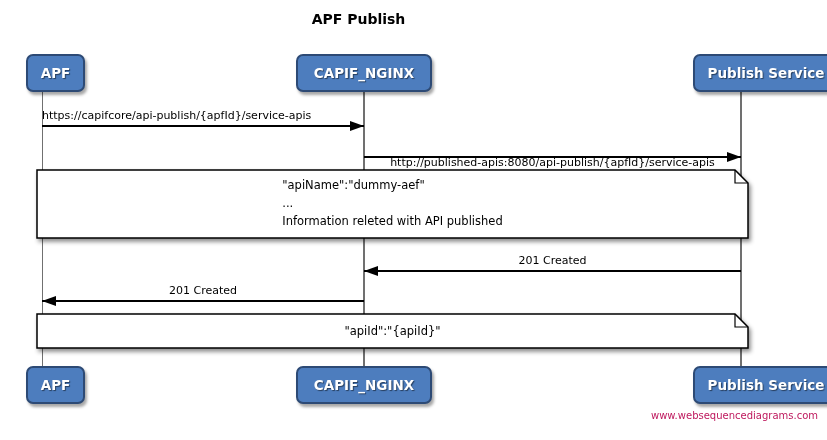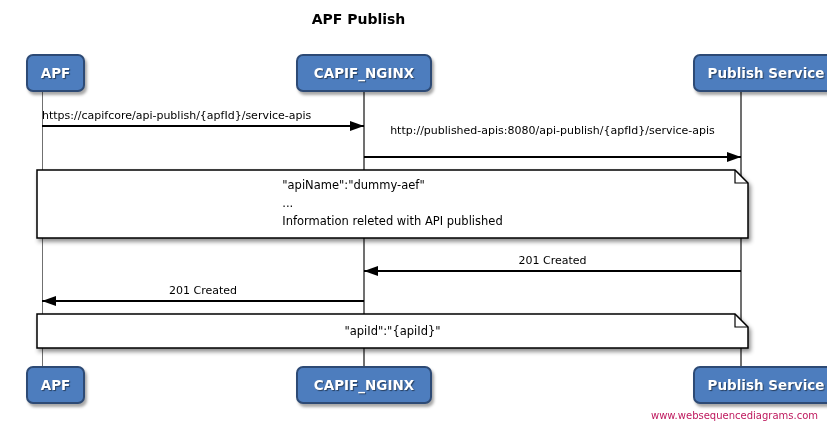--- a/index.html
+++ b/index.html
@@ -40,21 +40,21 @@
     border-left:14px solid #000;
   }
   .arrow-left{
     position:absolute;width:0;height:0;
     border-top:5px solid transparent;border-bottom:5px solid transparent;
     border-right:14px solid #000;
   }
   .m1-label{left:42px;top:109px;width:259px;}
   .m1-line{left:42px;top:125px;width:322px;}
   .m1-head{left:350px;top:121px;}
-  .m2-label{left:364px;top:124px;width:377px;}
+  .m2-label{left:364px;top:156px;width:377px;}
   .m2-line{left:364px;top:156px;width:377px;}
   .m2-head{left:727px;top:152px;}
   .m3-label{left:364px;top:254px;width:377px;}
   .m3-line{left:364px;top:270px;width:377px;}
   .m3-head{left:364px;top:266px;}
   .m4-label{left:42px;top:284px;width:322px;}
   .m4-line{left:42px;top:300px;width:322px;}
   .m4-head{left:42px;top:296px;}
   .note-svg{position:absolute;overflow:visible;}
   .n1-svg{left:35px;top:168px;}

